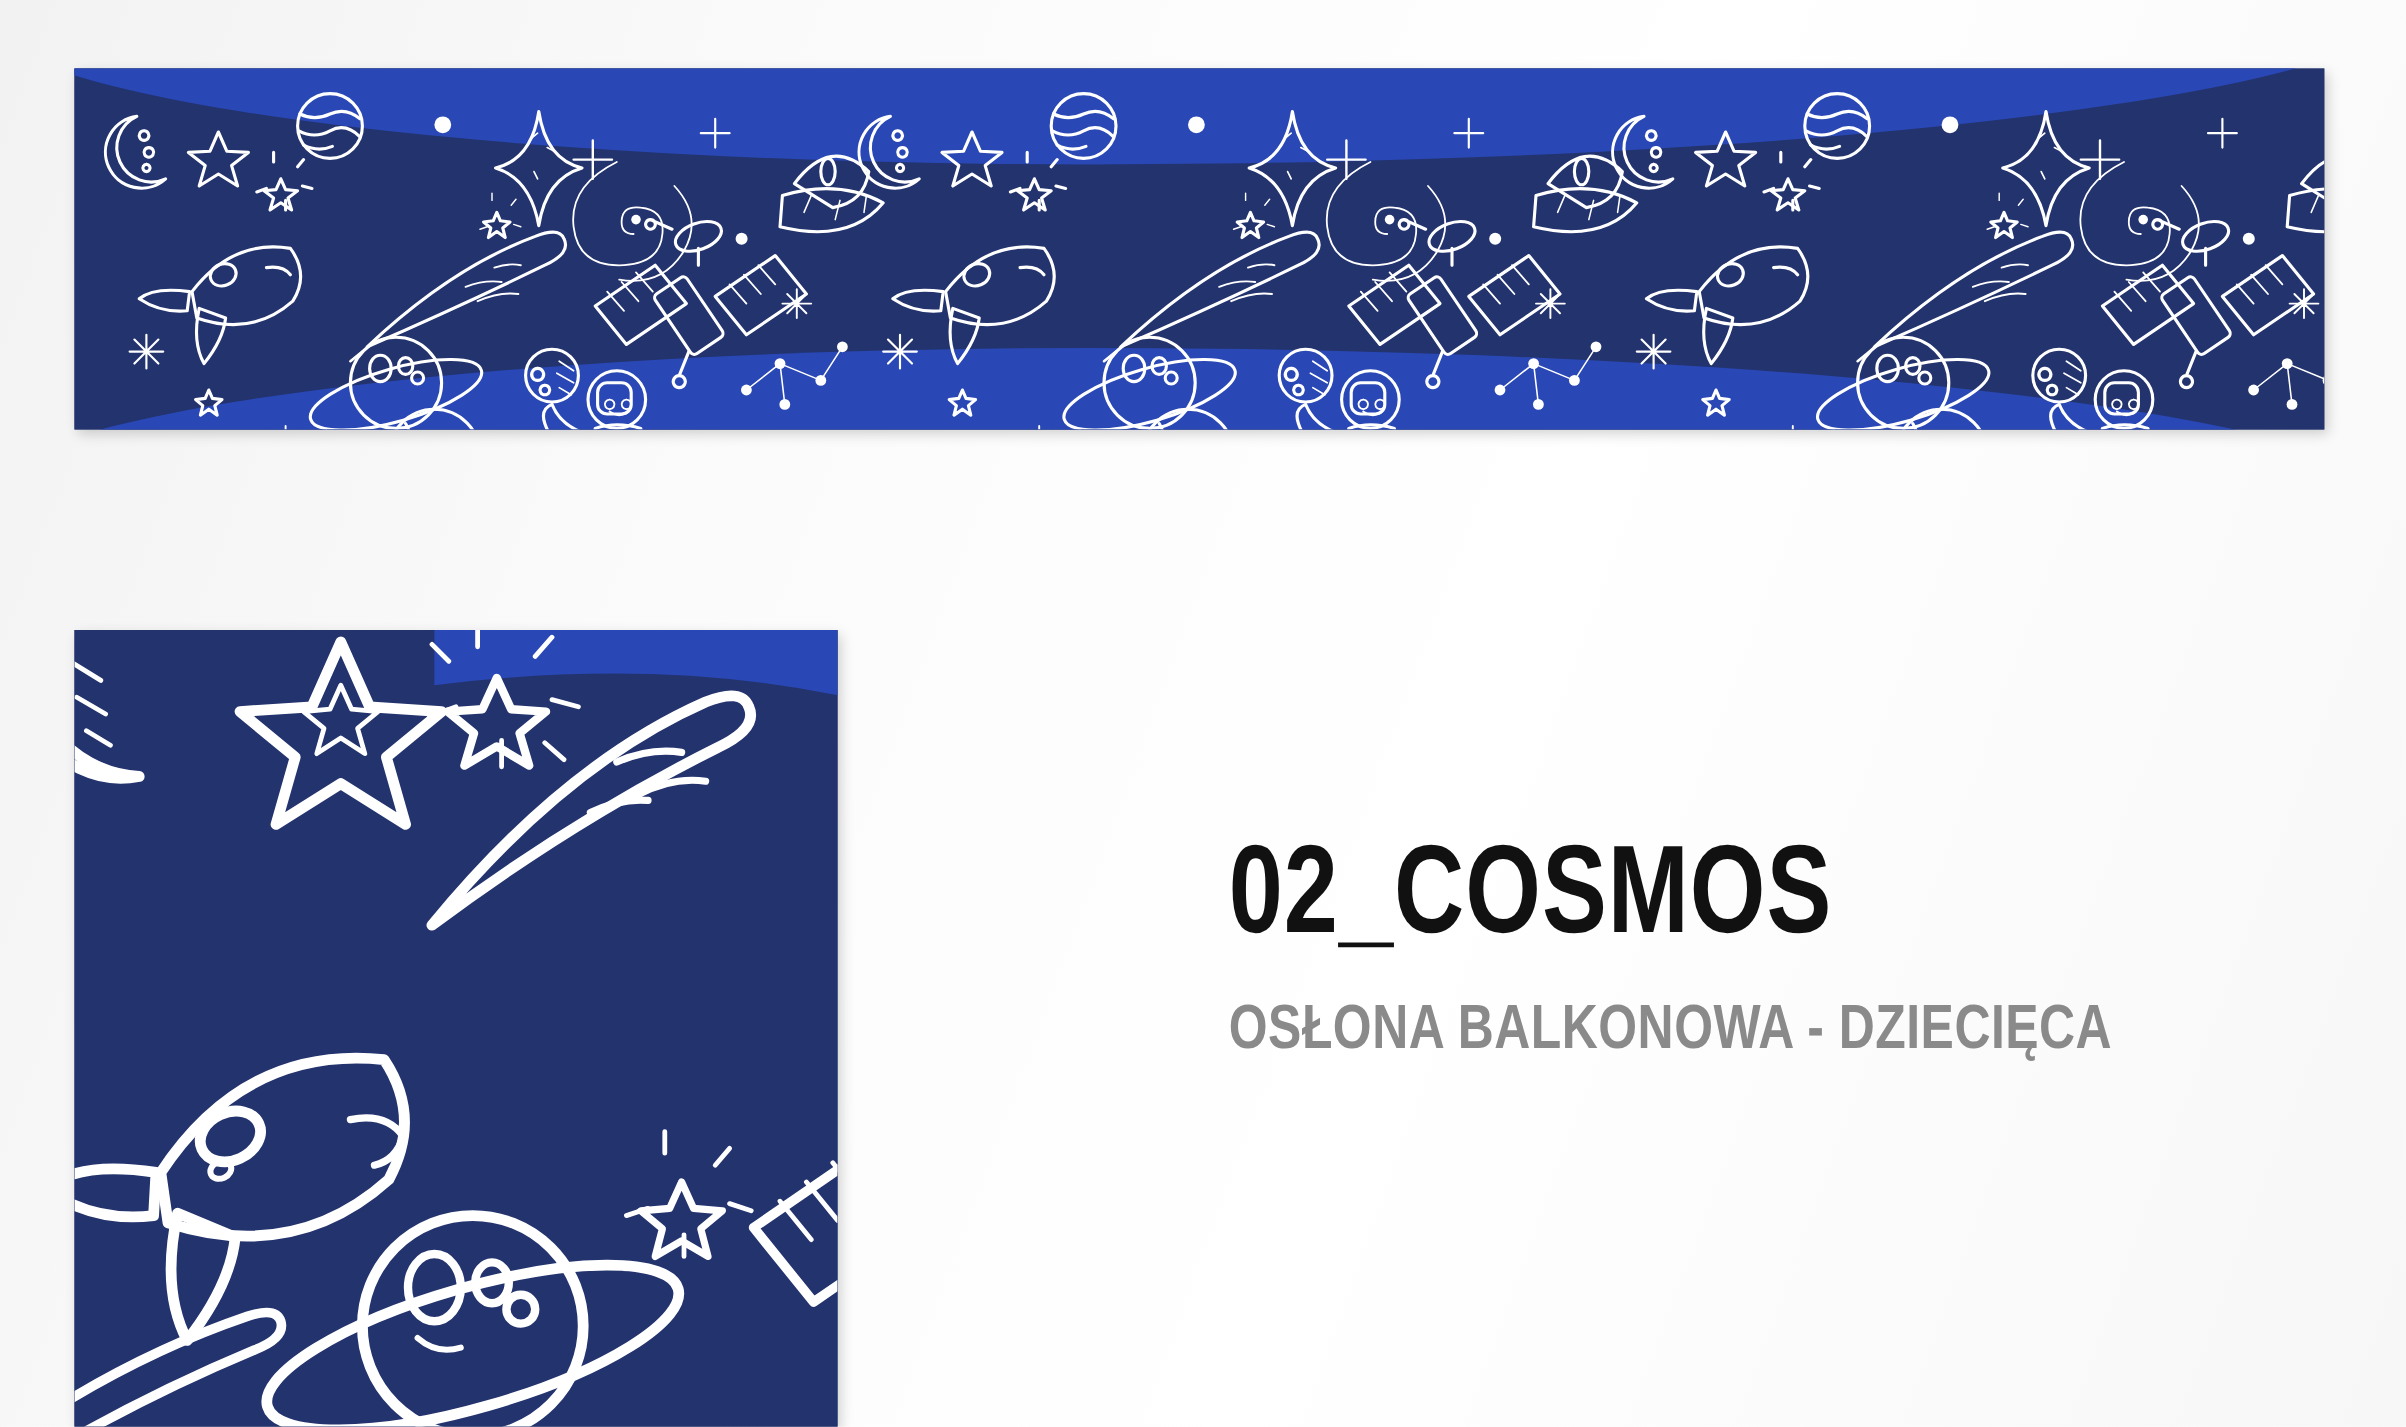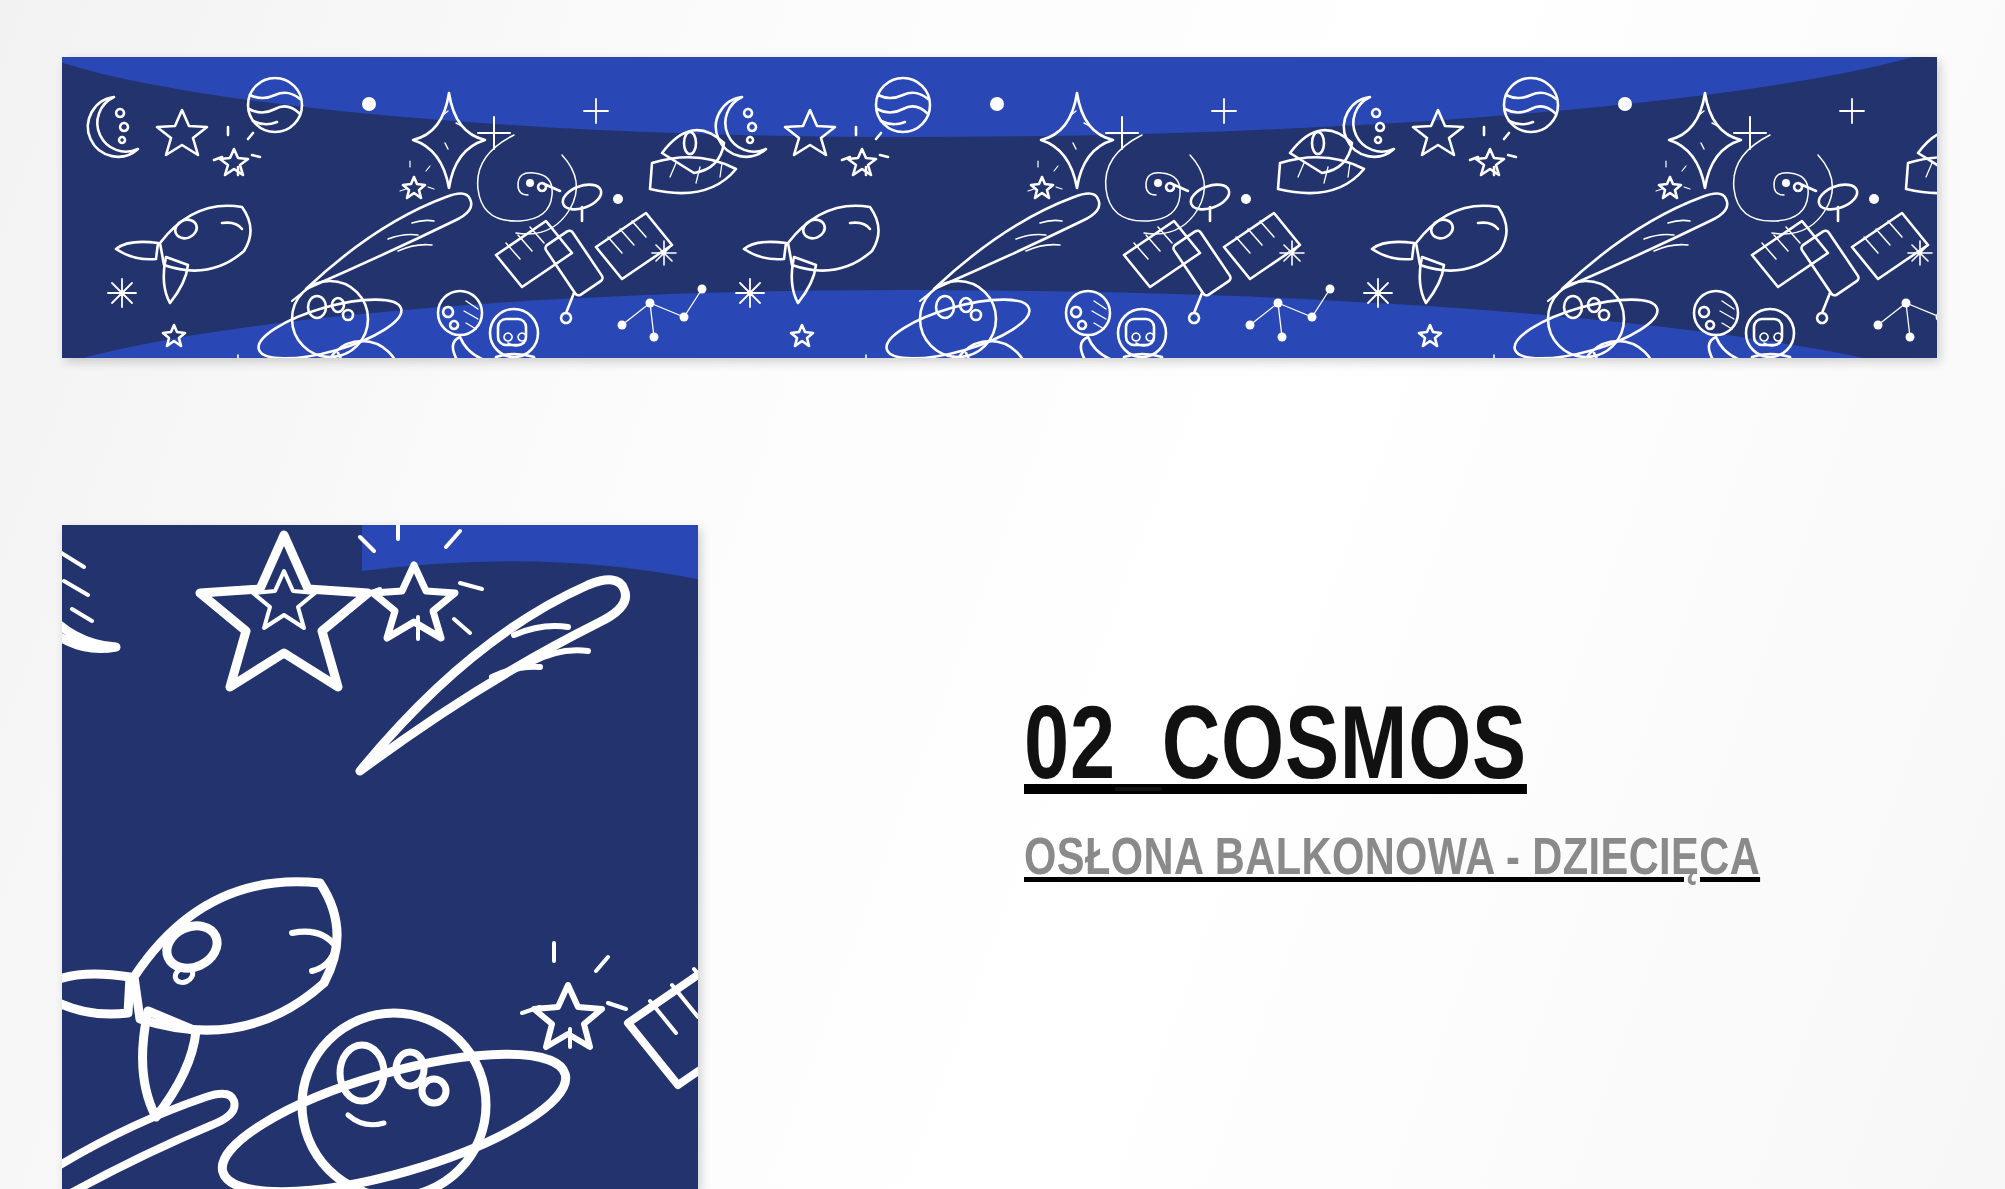--- a/index.html
+++ b/index.html
@@ -66,21 +66,20 @@
     height: 150px;
     border-radius: 50% 60% 0 0 / 90% 100% 0 0;
   }
 
   
   #text-block {
     position: absolute;
     left: 1024px;
     top: 690px;
     width: 860px;
-    text-decoration: underline;
   }
   #title {
     font-family: "Liberation Sans Narrow", "Liberation Sans", sans-serif;
     font-weight: 700;
     font-size: 104px;
     line-height: 1.0;
     letter-spacing: 1px;
     color: #111111;
     margin: 0;
     transform: scaleX(0.78);

